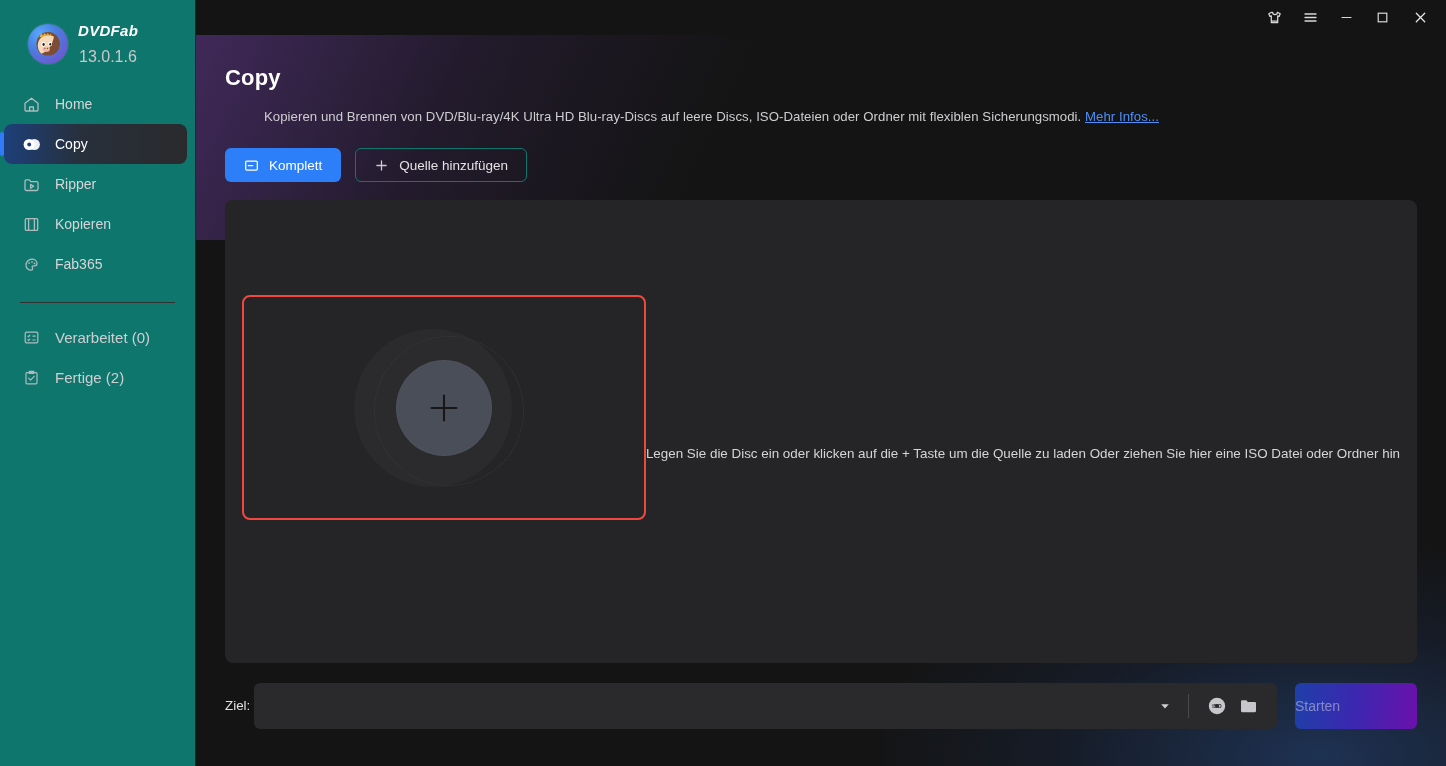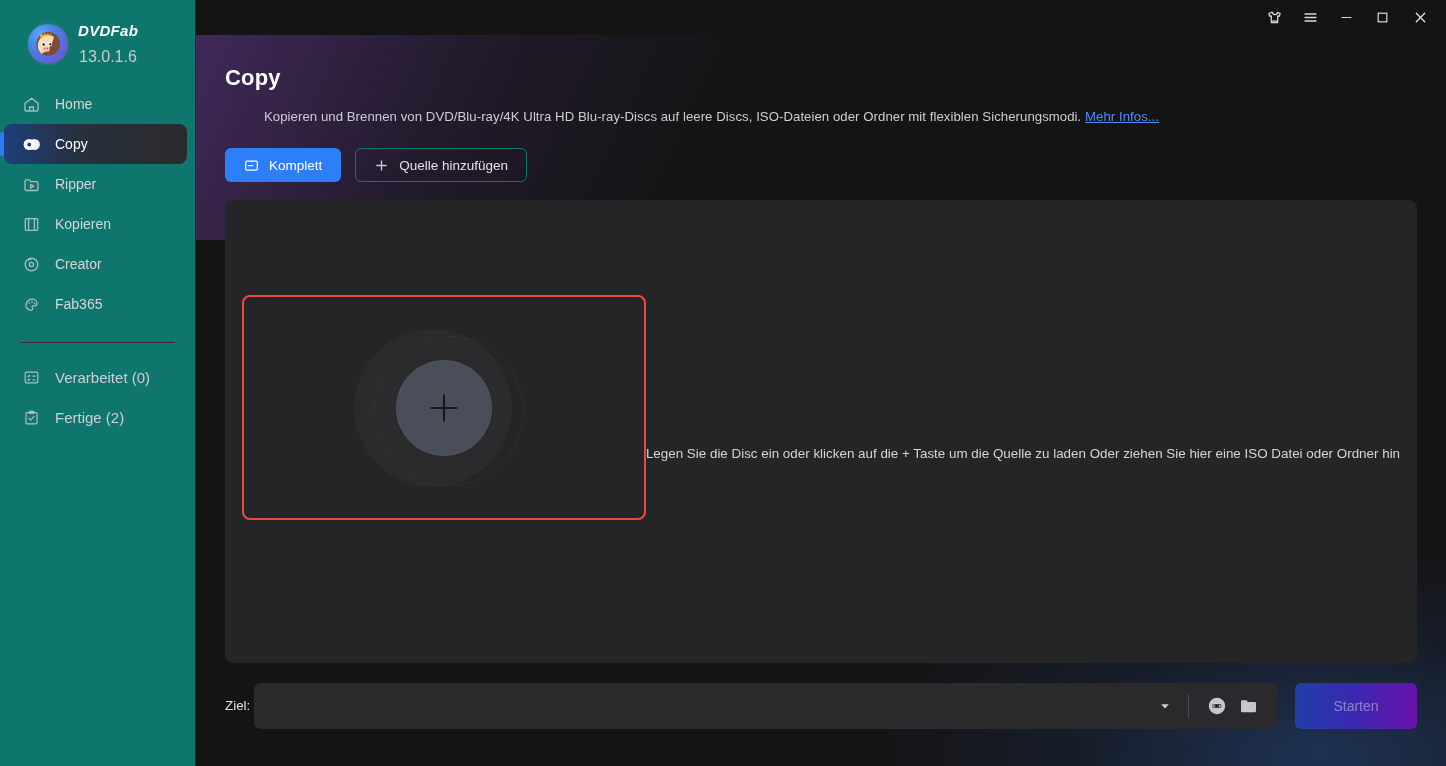--- a/index.html
+++ b/index.html
@@ -312,21 +312,20 @@
     margin-right: 4px;
   }
   .start-btn {
     flex: 0 0 122px;
     height: 46px;
     margin-left: 18px;
     border-radius: 6px;
     background: linear-gradient(95deg, #1f3fa8 0%, #3a28b0 48%, #6b11ab 100%);
     display: flex;
     align-items: center;
-    justify-content: center;
     font-size: 14px;
     color: rgba(225,225,235,0.48);
     cursor: default;
     user-select: none;
   }
 </style>
 </head>
 <body>
 
 <div class="app">
@@ -393,30 +392,20 @@
       <div class="nav-item">
         <span class="ico">
           <svg width="19" height="19" viewBox="0 0 19 19" fill="none" stroke="#c9c9cc" stroke-width="1.3">
             <rect x="3.3" y="3.6" width="12.4" height="11.8" rx="1.2"></rect>
             <path d="M6.6 3.6v11.8M12.4 3.6v11.8"></path>
           </svg>
         </span>
         <span>Kopieren</span>
       </div>
 
-      <div class="nav-item">
-        <span class="ico">
-          <svg width="19" height="19" viewBox="0 0 19 19" fill="none" stroke="#c9c9cc" stroke-width="1.3">
-            <circle cx="9.5" cy="9.5" r="6.3"></circle>
-            <circle cx="9.5" cy="9.5" r="2.1"></circle>
-            <path d="M6.1 5.2a5.6 5.6 0 0 1 3.4-1.2"></path>
-          </svg>
-        </span>
-        <span>Creator</span>
-      </div>
 
       <div class="nav-item">
         <span class="ico">
           <svg width="19" height="19" viewBox="0 0 19 19" fill="none" stroke="#c9c9cc" stroke-width="1.25">
             <path d="M4 10.4c0-3.5 2.6-6.2 5.9-6.2 3 0 5.1 1.9 5.1 4.2 0 1.5-1.1 2.4-2.4 2.4h-1.2c-.8 0-1.3.5-1.3 1.2 0 .8.6 1.1.6 1.8 0 .8-.7 1.3-1.6 1.3C6.4 15.1 4 13 4 10.4z" stroke-linejoin="round"></path>
             <circle cx="7.1" cy="8.1" r=".85" fill="#c9c9cc" stroke="none"></circle>
             <circle cx="10" cy="6.9" r=".85" fill="#c9c9cc" stroke="none"></circle>
             <circle cx="12.5" cy="8.4" r=".85" fill="#c9c9cc" stroke="none"></circle>
           </svg>
         </span>

